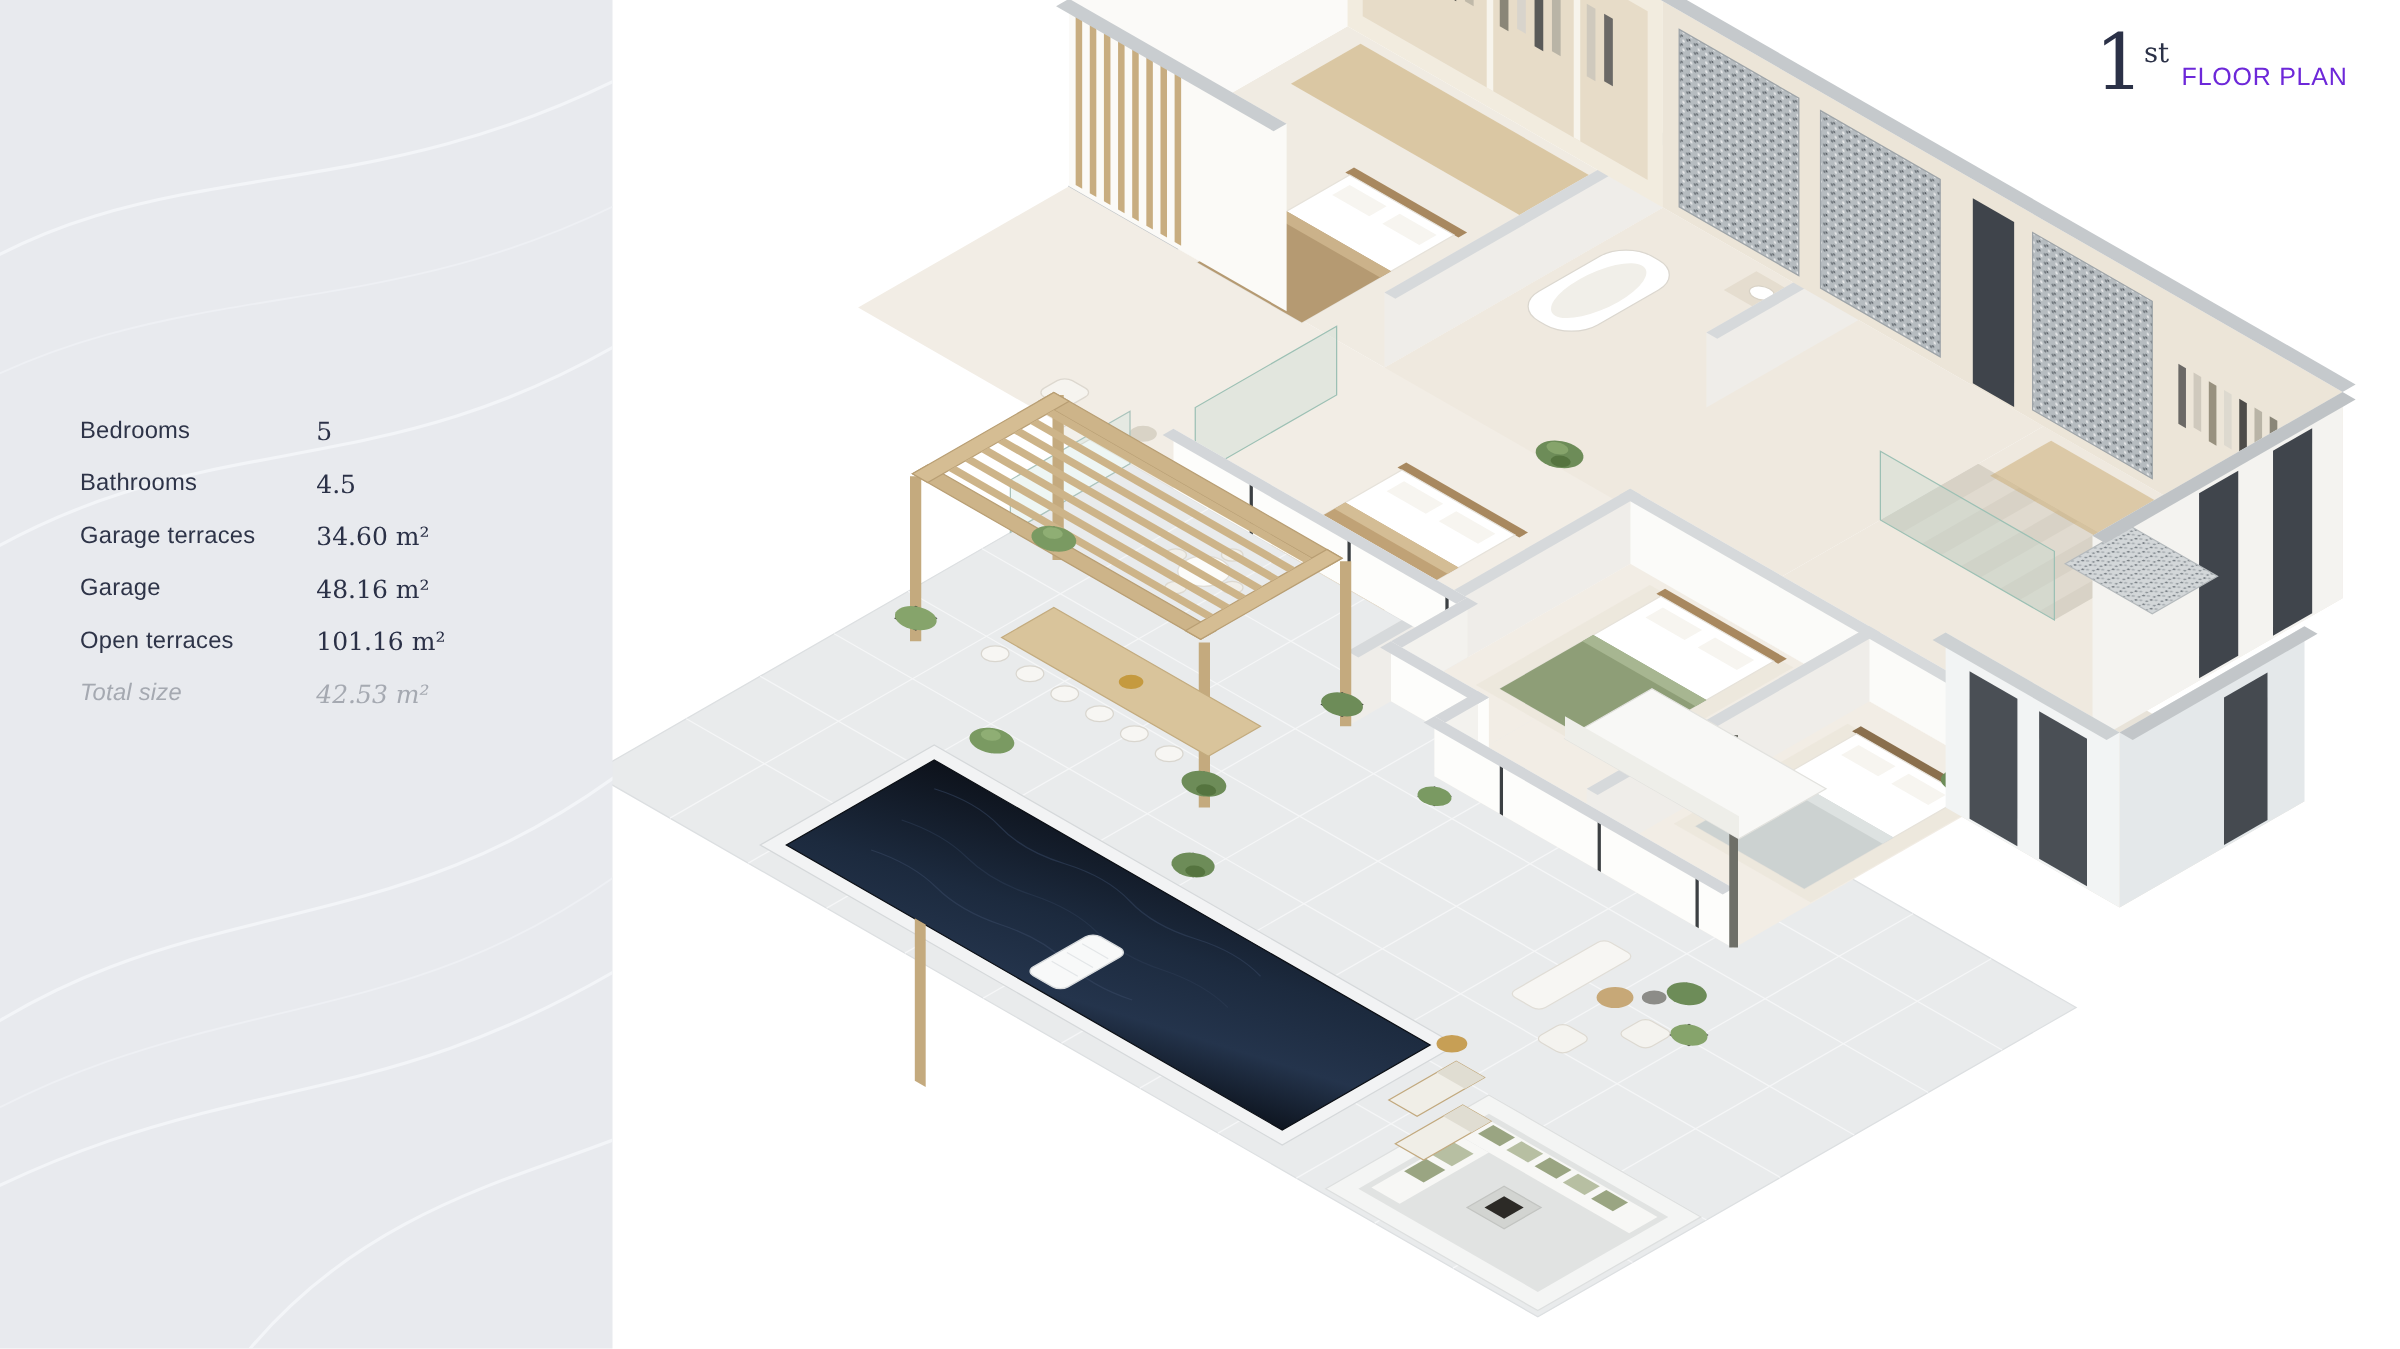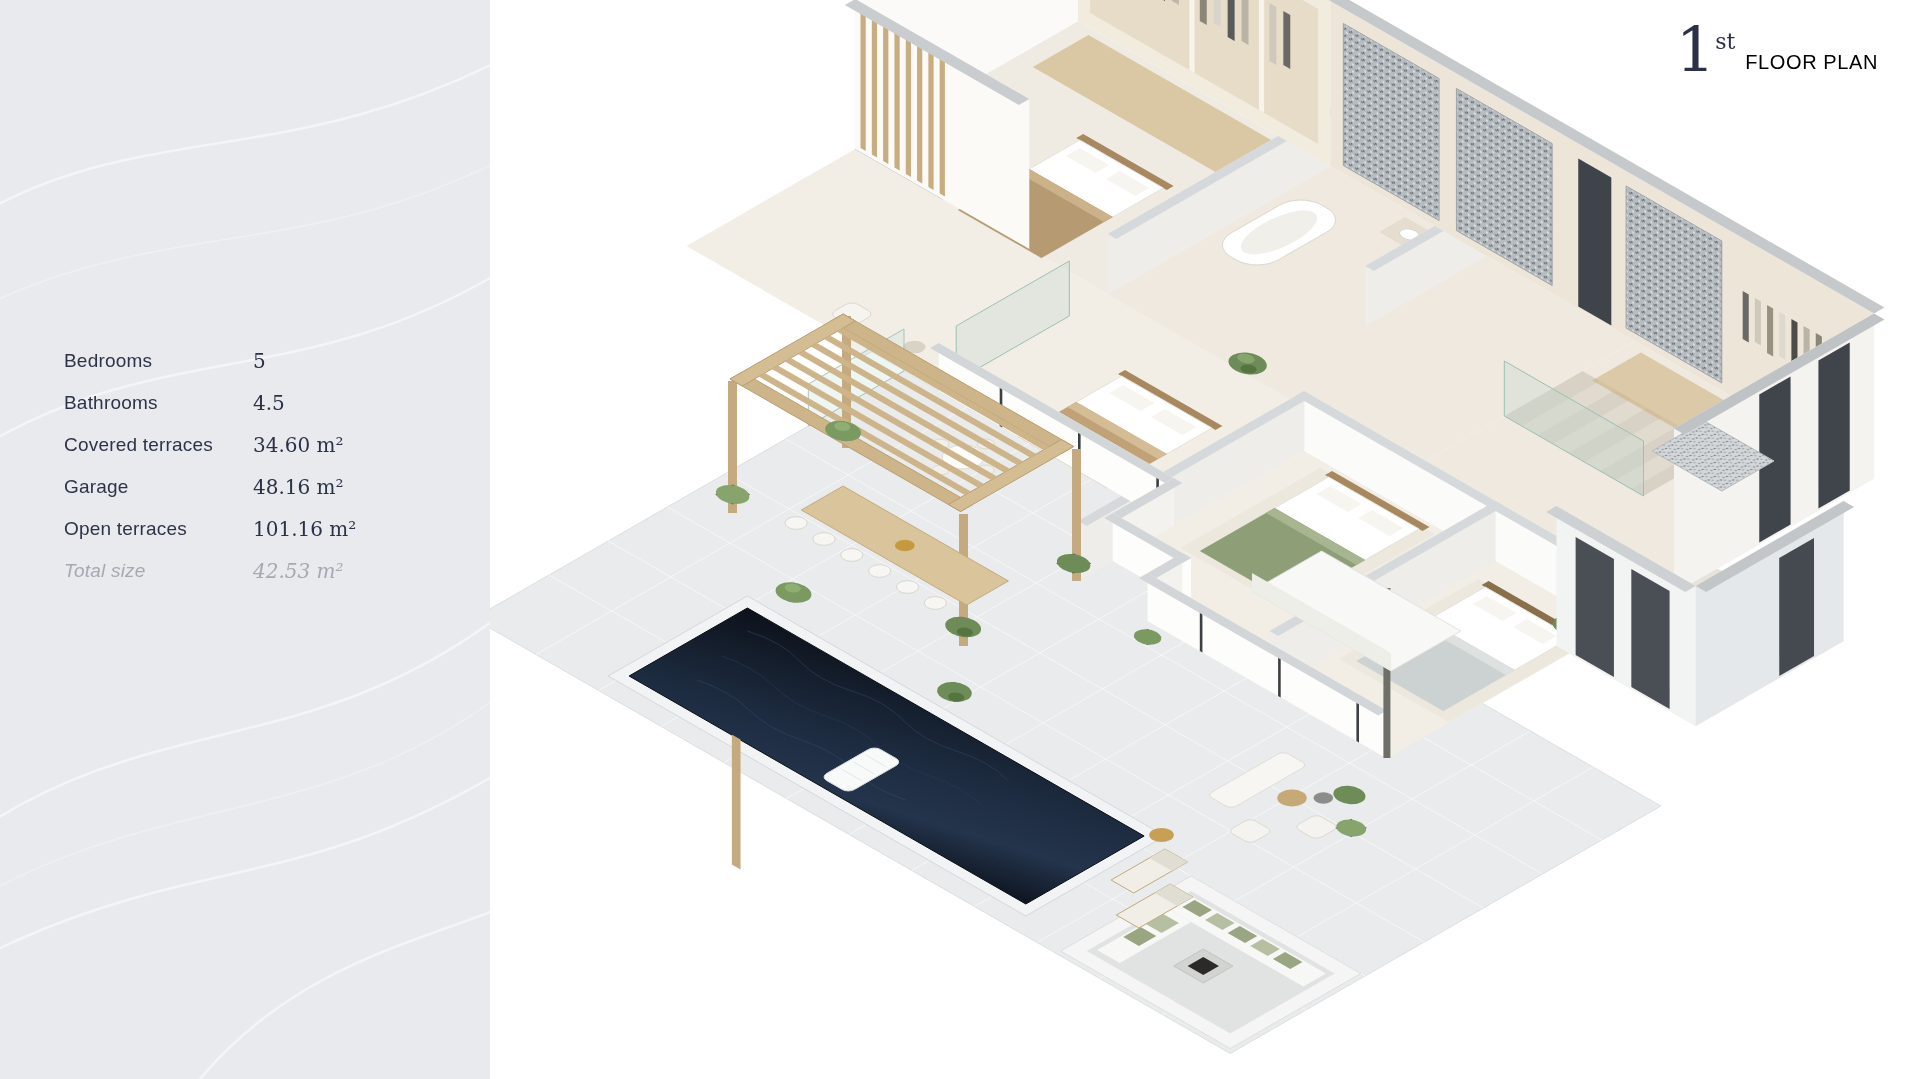--- a/index.html
+++ b/index.html
@@ -1,33 +1,33 @@
 <!DOCTYPE html>
 <html><head>
 <meta charset="utf-8">
 <style>
   html,body{margin:0;padding:0;background:#ffffff;width:1920px;height:1079px;overflow:hidden;
     font-family:"Liberation Sans",sans-serif;}
   .stage{position:relative;width:1920px;height:1079px;background:#ffffff;}
   
   .sidebar{position:absolute;left:0;top:0;width:490px;height:1079px;background:#e8eaee;z-index:2;}
   .contours{position:absolute;inset:0;}
-  .specs{position:absolute;left:64px;top:340px;z-index:3;}
+  .specs{position:absolute;left:64px;top:324px;z-index:3;}
   .spec-row{display:flex;align-items:center;height:42px;}
   .spec-label{width:189px;font-size:19px;color:#2e3448;letter-spacing:.2px;}
   .spec-value{font-family:"DejaVu Serif",serif;font-size:20px;color:#2b3147;}
   .spec-row.muted .spec-label{color:#a5a9b1;font-style:italic;}
   .spec-row.muted .spec-value{color:#a5a9b1;font-style:italic;text-align:center;}
   .spec-row.total .spec-label{font-weight:bold;color:#2b3147;}
   .spec-row.total .spec-value{font-weight:bold;font-size:21px;}
   
   .plan-title{position:absolute;top:24px;right:42px;display:flex;align-items:flex-end;z-index:3;color:#2b3147;}
   .title-number{font-family:"DejaVu Serif",serif;font-size:62px;line-height:.85;}
   .title-ordinal{font-family:"DejaVu Serif",serif;font-size:22px;vertical-align:super;line-height:1;}
-  .title-label{font-size:20px;letter-spacing:.6px;margin:0 0 3px 10px;color:#000000;}
+  .title-label{font-size:20px;letter-spacing:.6px;margin:0 0 3px 10px;color:#6d28d9;}
   
   .plan-wrap{position:absolute;inset:0;z-index:1;}
 </style>
 </head>
 <body>
 
 <div class="stage">
 
   <div class="plan-wrap">
   <svg viewBox="0 0 1920 1079" width="1920" height="1079">
@@ -499,21 +499,21 @@
     <div class="specs">
       <div class="spec-row">
         <span class="spec-label">Bedrooms</span>
         <span class="spec-value">5</span>
       </div>
       <div class="spec-row">
         <span class="spec-label">Bathrooms</span>
         <span class="spec-value">4.5</span>
       </div>
       <div class="spec-row">
-        <span class="spec-label">Covered terraces</span>
+        <span class="spec-label">Garage terraces</span>
         <span class="spec-value">34.60 m²</span>
       </div>
       <div class="spec-row">
         <span class="spec-label">Garage</span>
         <span class="spec-value">48.16 m²</span>
       </div>
       <div class="spec-row">
         <span class="spec-label">Open terraces</span>
         <span class="spec-value">101.16 m²</span>
       </div>

